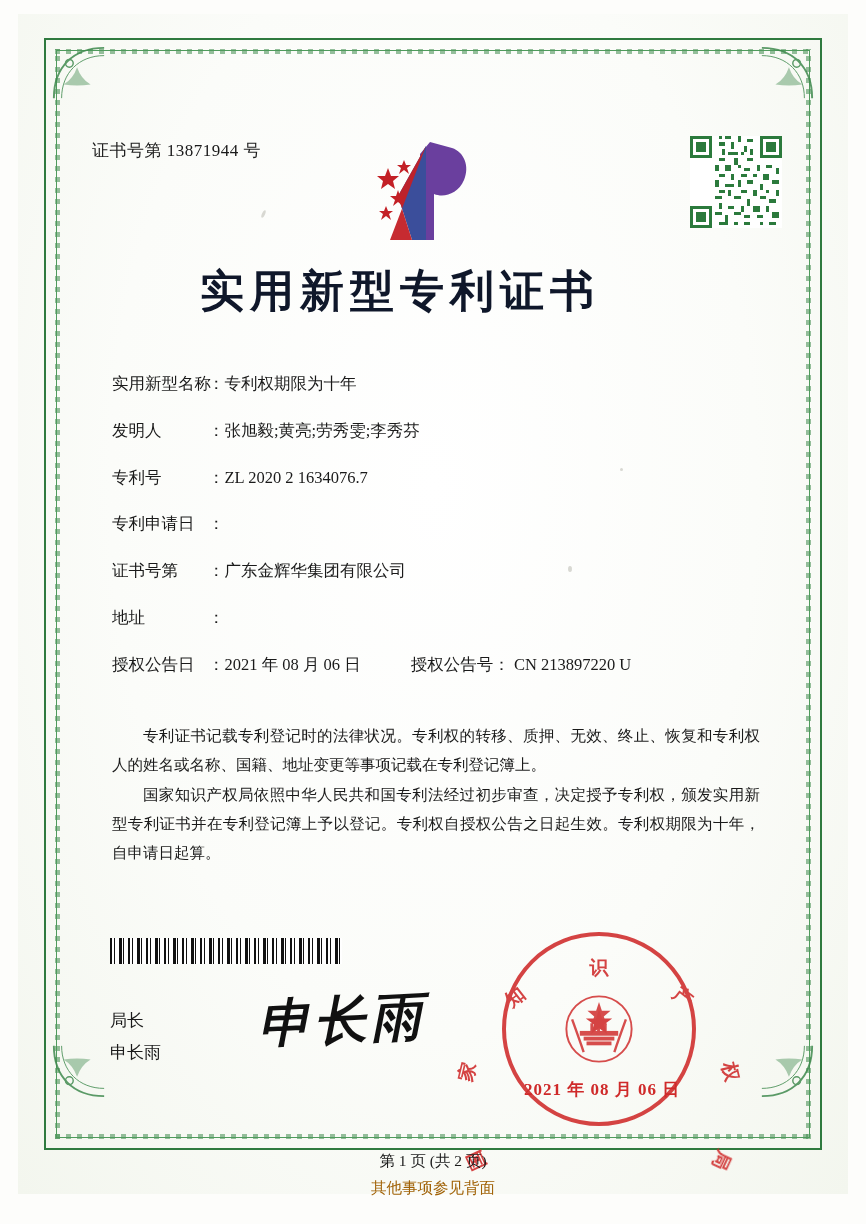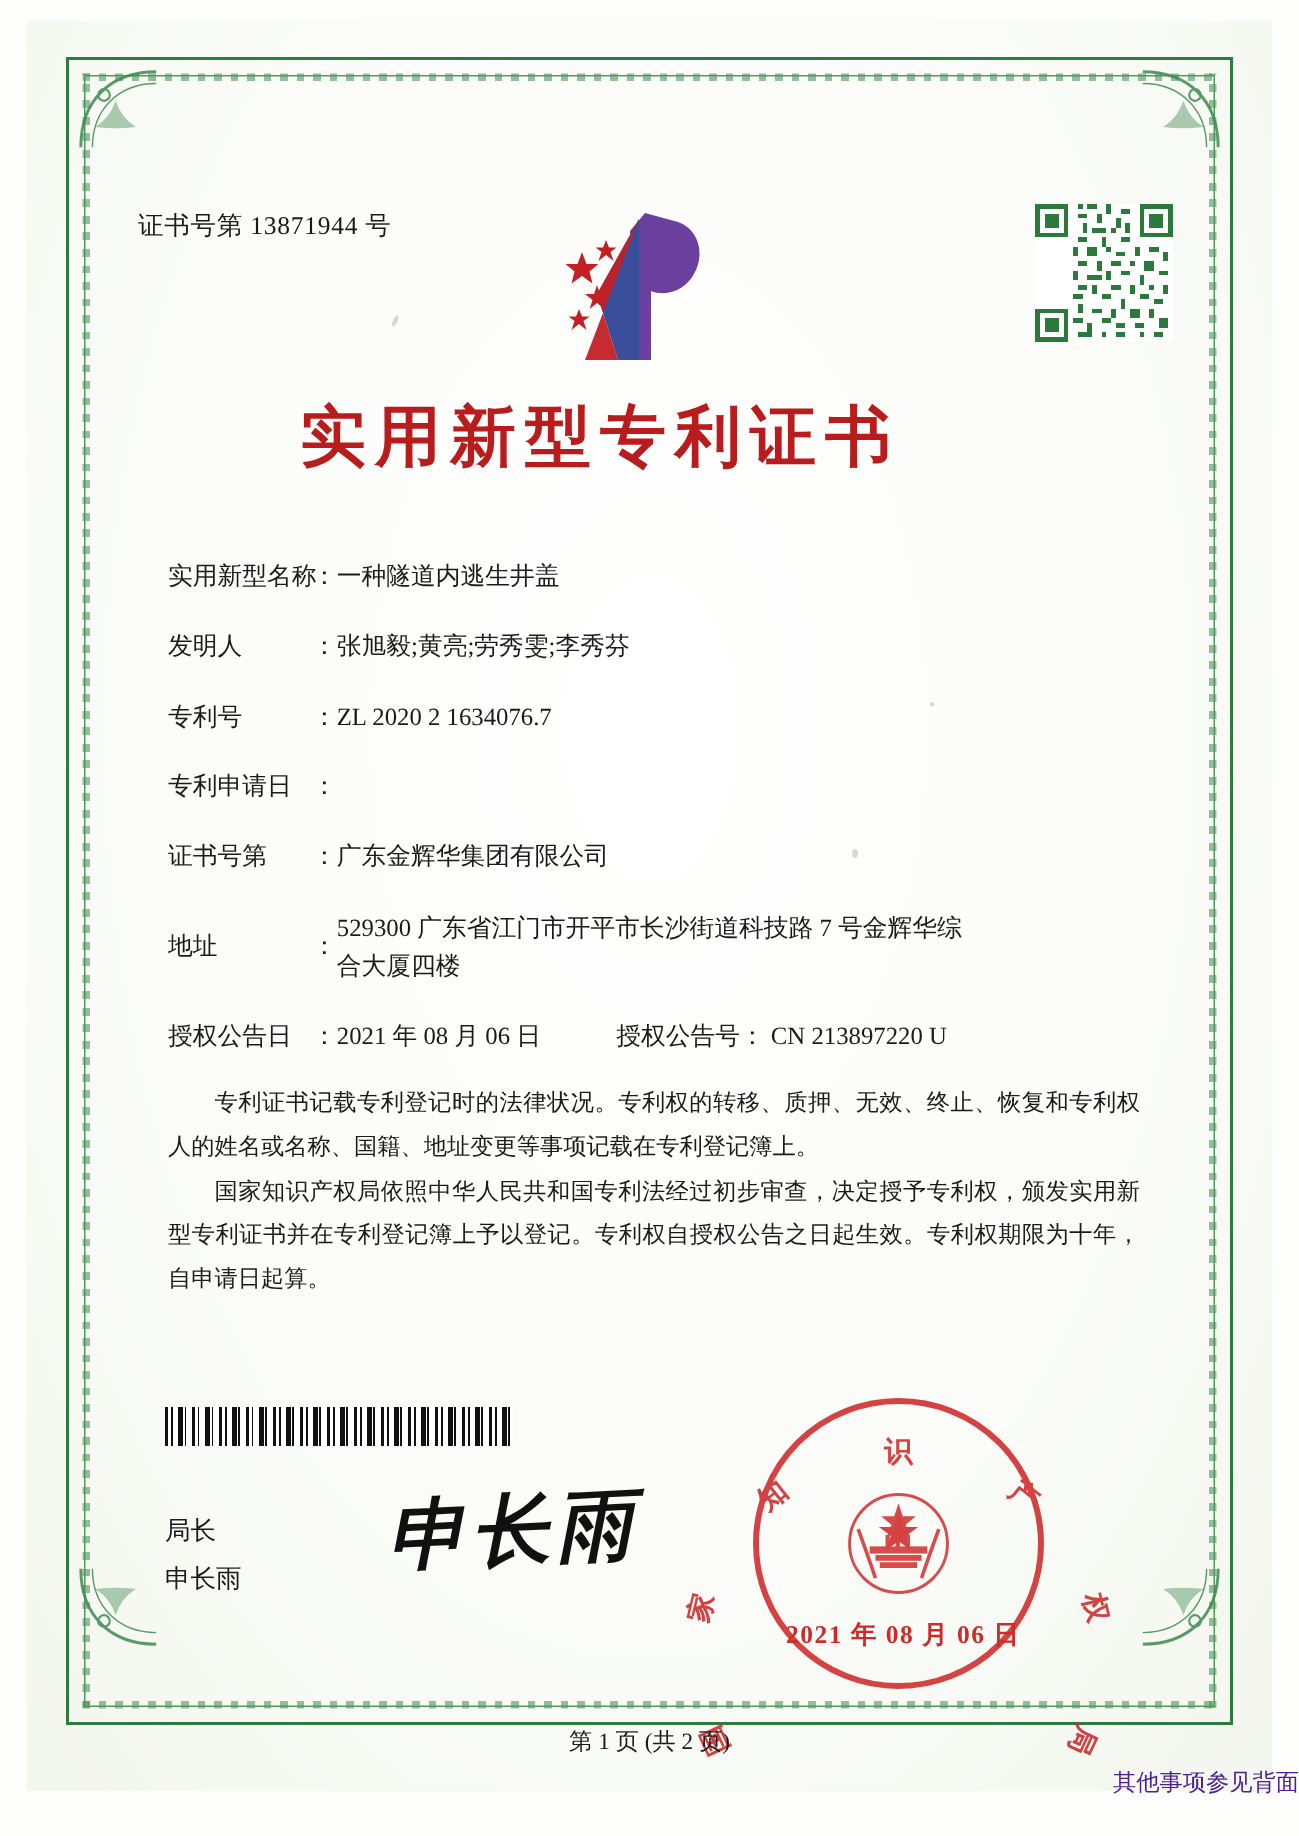--- a/index.html
+++ b/index.html
@@ -92,21 +92,21 @@
   
   .title {
     position: absolute;
     left: 0; top: 262px;
     width: 800px;
     text-align: center;
     font-family: "DejaVu Serif", "Liberation Serif", serif;
     font-size: 44px;
     font-weight: 700;
     letter-spacing: 6px;
-    color: #b91c1c;
+    color: #0f172a;
   }
 
   
   .fields {
     position: absolute;
     left: 112px; top: 372px;
     width: 660px;
     font-size: 16.5px;
     line-height: 1.5;
   }
@@ -231,23 +231,23 @@
     left: 0; top: 1126px;
     width: 866px;
     text-align: center;
     font-size: 15.5px;
     margin-top: 25px;
   }
   .footnote {
     position: absolute;
     left: 0; top: 1178px;
     width: 866px;
-    text-align: right;
+    text-align: center;
     font-size: 15.5px;
-    color: #4c1d95;
+    color: #a16207;
   }
 
   
   .speck { position: absolute; background: #b9b9b0; border-radius: 50%; opacity:.55; }
 </style>
 </head>
 <body>
 
 <div class="page">
   <div class="paper-tint"></div>
@@ -369,21 +369,21 @@
     </g>
   </svg>
 
   <div class="title">实用新型专利证书</div>
 
   <div class="fields">
 
     <div class="field">
       <span class="label">实用新型名称</span>
       <span class="colon">：</span>
-      <span class="value">一种隧道内逃生井盖</span>
+      <span class="value">专利权期限为十年</span>
     </div>
 
     <div class="field">
       <span class="label spread">发明人</span>
       <span class="colon">：</span>
       <span class="value">张旭毅;黄亮;劳秀雯;李秀芬</span>
     </div>
 
     <div class="field">
       <span class="label spread">专利号</span>
@@ -398,24 +398,20 @@
 
     <div class="field">
       <span class="label spread">证书号第</span>
       <span class="colon">：</span>
       <span class="value">广东金辉华集团有限公司</span>
     </div>
 
     <div class="field">
       <span class="label spread">地址</span>
       <span class="colon">：</span>
-      <span class="value value-wrap2">
-        <span class="l2">529300 广东省江门市开平市长沙街道科技路 7 号金辉华综</span>
-        <span class="l2">合大厦四楼</span>
-      </span>
     </div>
 
     <div class="field">
       <span class="label">授权公告日</span>
       <span class="colon">：</span>
       <span class="value">
         <span>2021 年 08 月 06 日</span>
         <span class="value2-label" style="margin-left:46px">授权公告号</span><span>：</span>
         <span>CN 213897220 U</span>
       </span>

